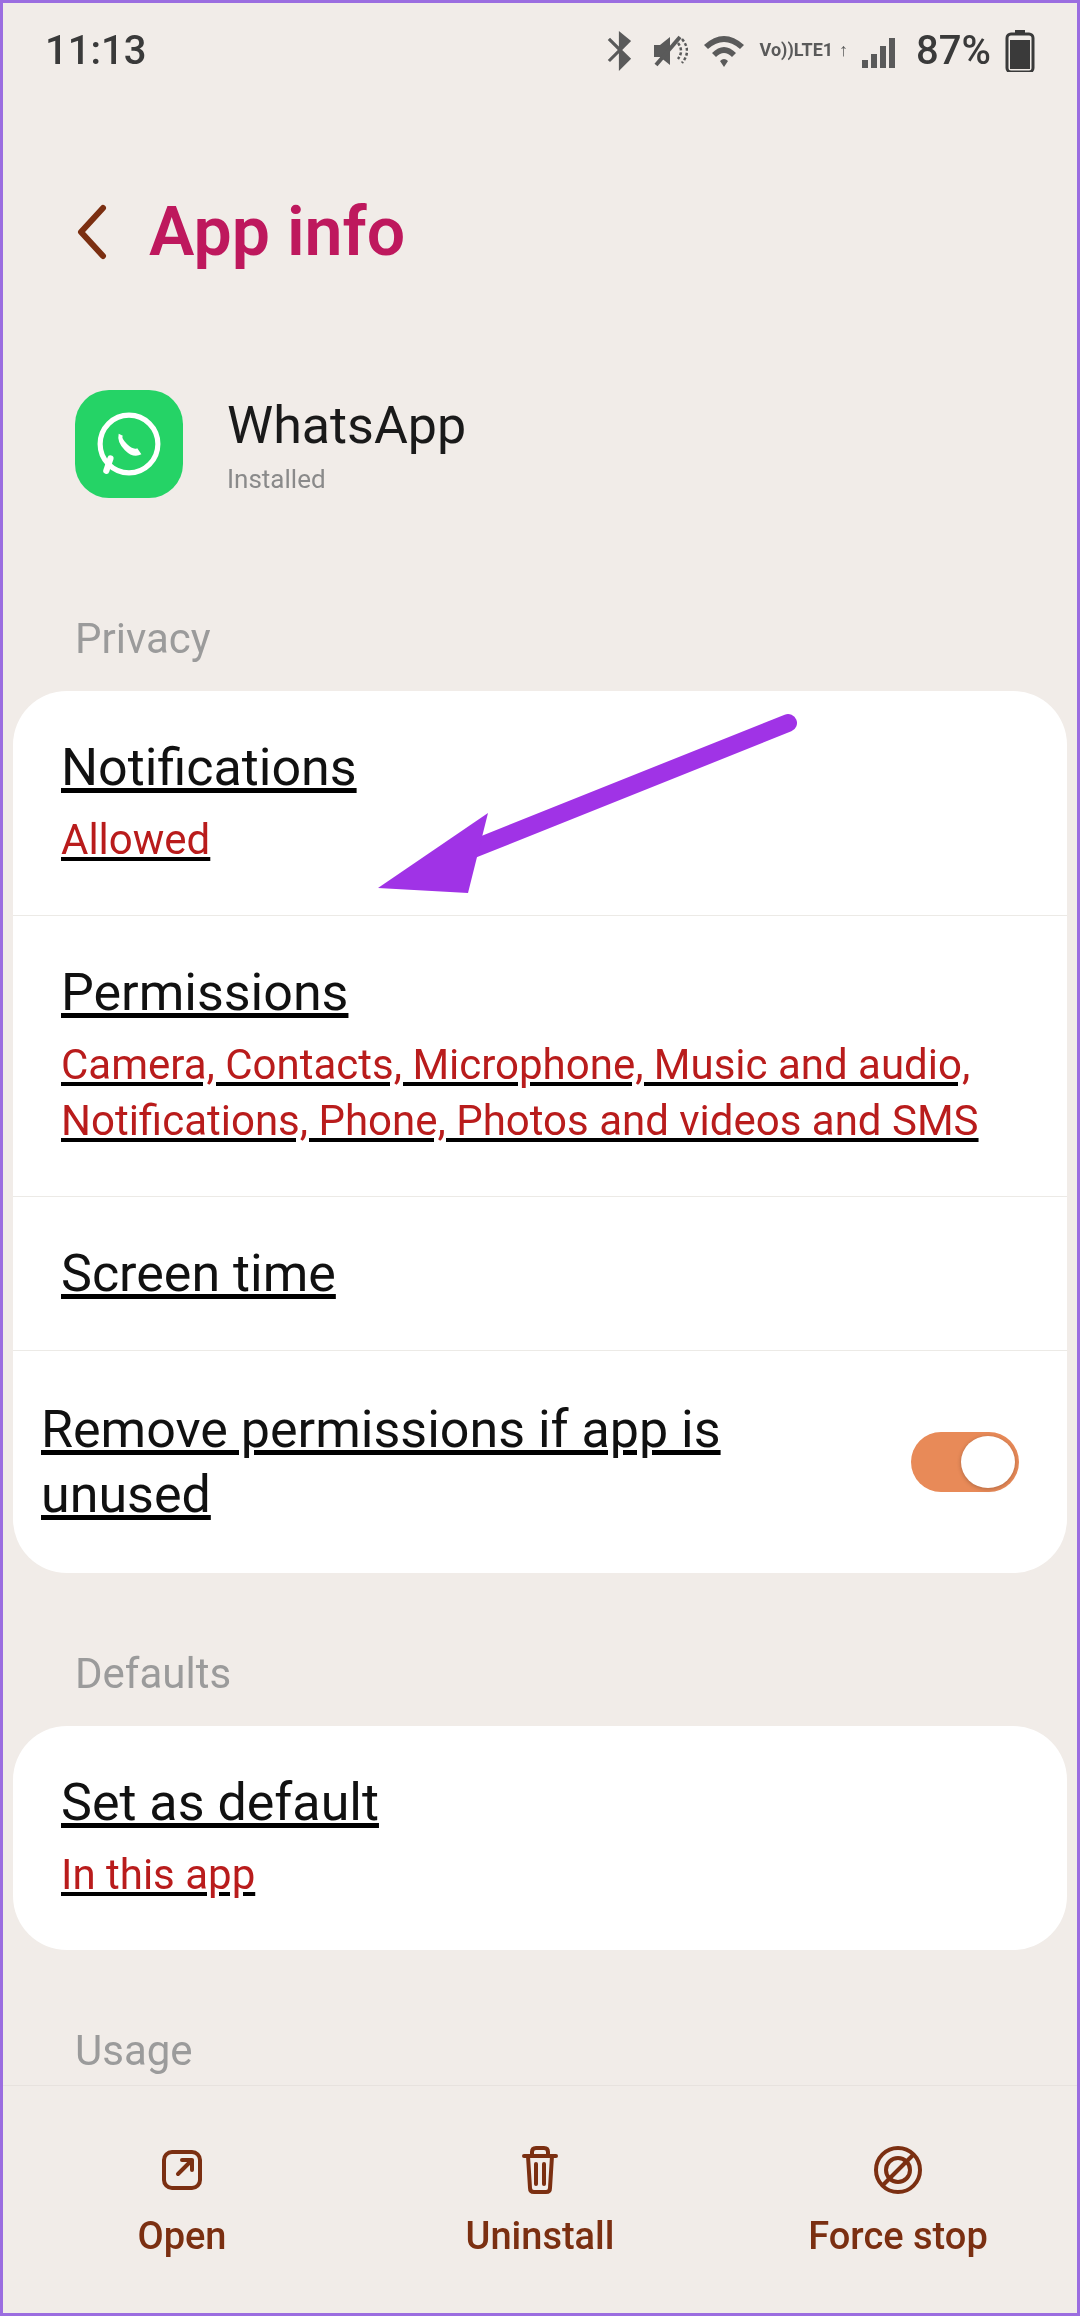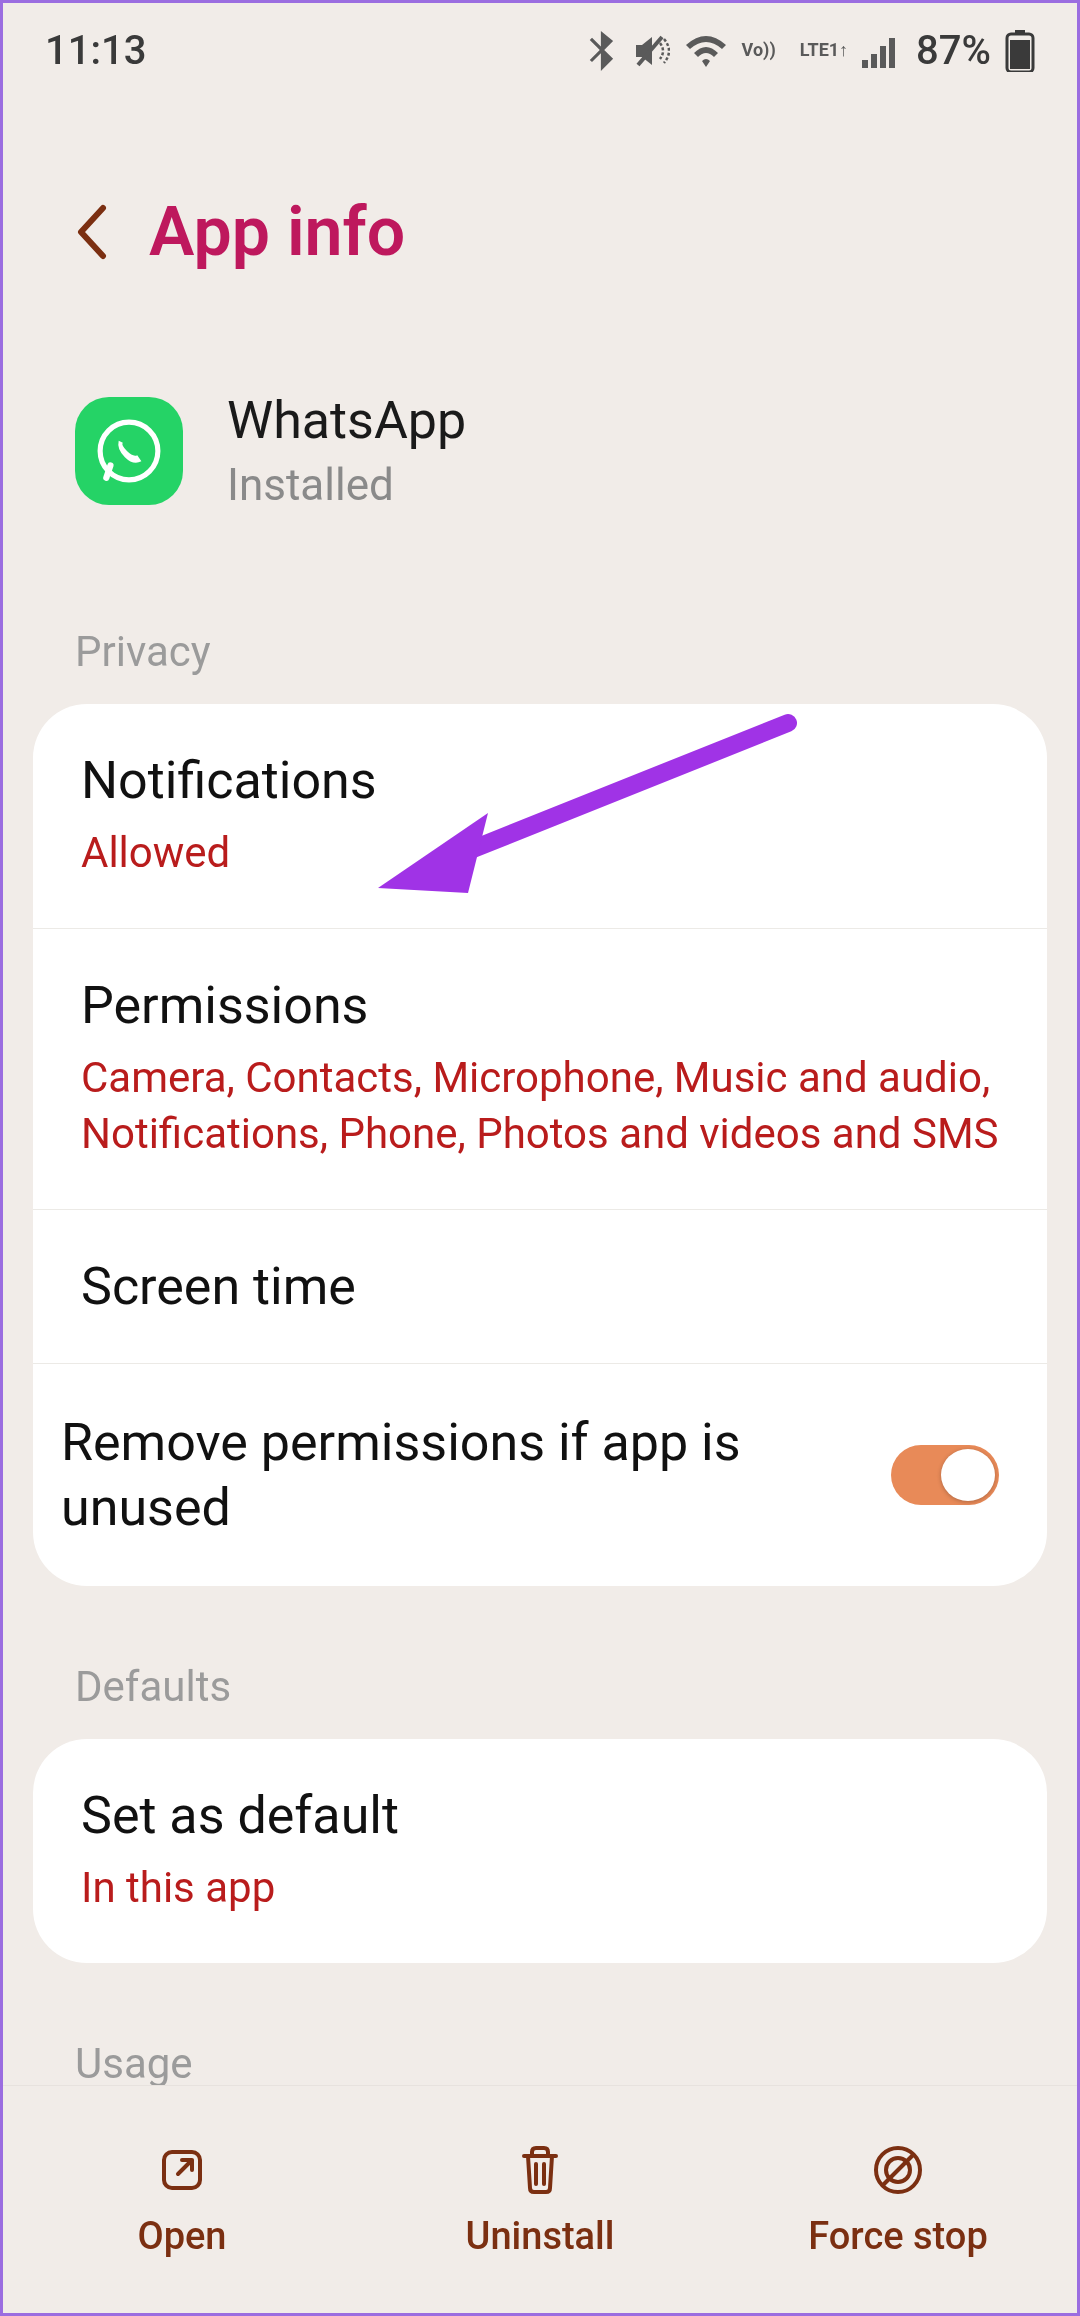--- a/index.html
+++ b/index.html
@@ -45,35 +45,36 @@
     gap: 44px;
     padding: 58px 72px 40px 72px;
   }
   .app-icon {
     width: 108px; height: 108px;
     background: #25d366;
     border-radius: 34px;
     display: flex; align-items: center; justify-content: center;
   }
   .app-name { font-size: 52px; font-weight: 400; color: #1a1a1a; text-align: right; }
-  .app-status { font-size: 44px; color: #8a8a8a; margin-top: 8px; }
+  .app-status { font-size: 26px; color: #8a8a8a; margin-top: 8px; }
 
   
   .section-label {
     font-size: 42px;
     color: #9b9b9b;
     padding: 76px 72px 28px 72px;
   }
 
   
   .card {
     background: #fff;
     border-radius: 54px;
-    margin: 0 30px;
+    margin: 0 10px;
     overflow: hidden;
+    text-decoration: underline;
   }
   .row {
     padding: 46px 48px;
     position: relative;
   }
   .row + .row {
     border-top: 1px solid #eceae6;
     margin: 0 0px;
   }
   .row-title { font-size: 52px; color: #111; font-weight: 400; }
@@ -135,21 +136,21 @@
     <svg width="40" height="40" viewBox="0 0 40 40">
         <path d="M6 14 H12 L22 6 V34 L12 26 H6 Z" fill="#5a5a5a"></path>
         <line x1="8" y1="34" x2="32" y2="6" stroke="#5a5a5a" stroke-width="4"></line>
         <path d="M30 12 Q33 16 33 20 Q33 24 30 28 M34 8 Q39 14 39 20 Q39 26 34 32" fill="none" stroke="#5a5a5a" stroke-width="2.5" stroke-dasharray="3 2"></path>
       </svg>
     <svg width="44" height="36" viewBox="0 0 44 36">
         <path d="M2 12 Q22 -6 42 12 L38 16 Q22 2 6 16 Z M10 20 Q22 8 34 20 L30 24 Q22 16 14 24 Z M18 28 Q22 24 26 28 L22 34 Z" fill="#5a5a5a"></path>
       </svg>
     <div style="display:flex;flex-direction:row;align-items:center;line-height:0.9;font-size:18px;font-weight:700;color:#5a5a5a;">
       <span>Vo))</span>
-      <span style="display:flex;align-items:center;gap:0;margin-left:24px;">
+      <span style="display:flex;align-items:center;gap:6px;">
           <span>LTE1</span>
           <span>↑</span>
         </span>
     </div>
     <svg width="40" height="34" viewBox="0 0 40 34">
         <rect x="0" y="26" width="6" height="8" fill="#5a5a5a"></rect>
         <rect x="9" y="20" width="6" height="14" fill="#5a5a5a"></rect>
         <rect x="18" y="12" width="6" height="22" fill="#5a5a5a"></rect>
         <rect x="27" y="4" width="6" height="30" fill="#5a5a5a"></rect>
       </svg>

